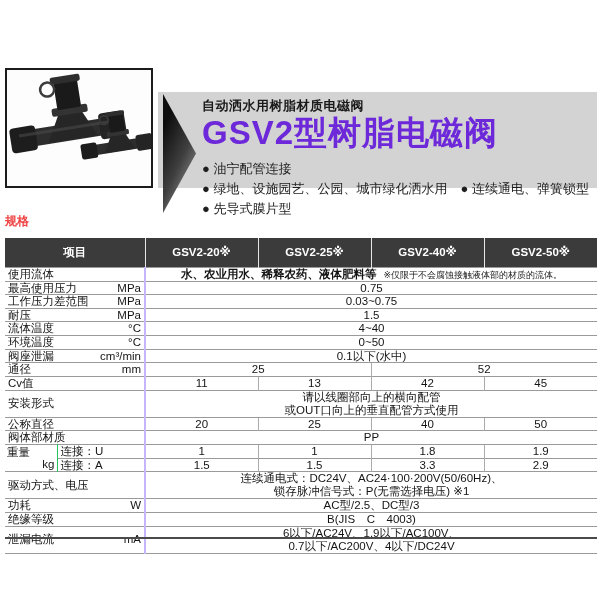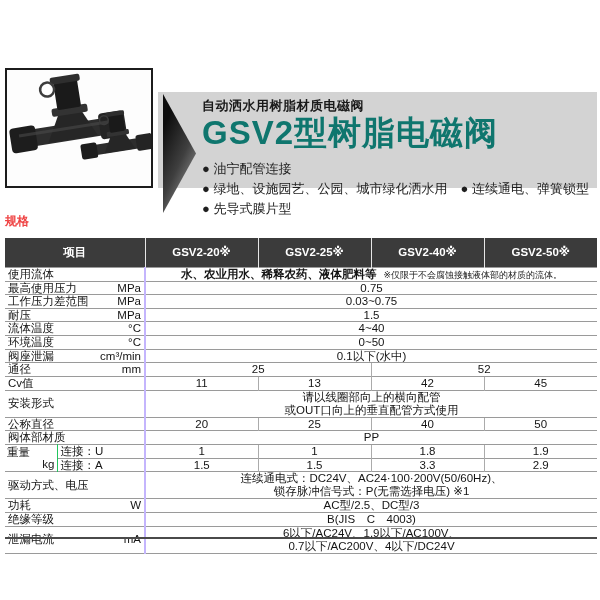--- a/index.html
+++ b/index.html
@@ -28,21 +28,21 @@
     margin-top: 25px;
   }
   .chevron {
     position: absolute; left: 5px; top: 2px;
     width: 33px; height: 119px;
     background: linear-gradient(115deg, #0e0e0e 18%, #3f3f3f 55%, #a8a8a8 96%);
     clip-path: polygon(0 0, 100% 50%, 0 100%);
   }
   .band-inner { position: absolute; left: 44px; top: 5px; right: 6px; }
   .kicker { font-size: 13px; font-weight: bold; color: #1a1a1a; letter-spacing: 0.5px; }
-  .title  { font-size: 33px; font-weight: bold; color: #0f766e; line-height: 1.12; letter-spacing: 1px; }
+  .title  { font-size: 33px; font-weight: bold; color: #6d28d9; line-height: 1.12; letter-spacing: 1px; }
   .bullets { margin-top: 7px; font-size: 13px; color: #1e1e1e; }
   .bullets div { line-height: 20px; white-space: nowrap; }
 
   
   .spec-heading {
     position: absolute; left: 5px; top: 213px;
     font-size: 12px; font-weight: bold; color: #ef4444;
   }
 
   

